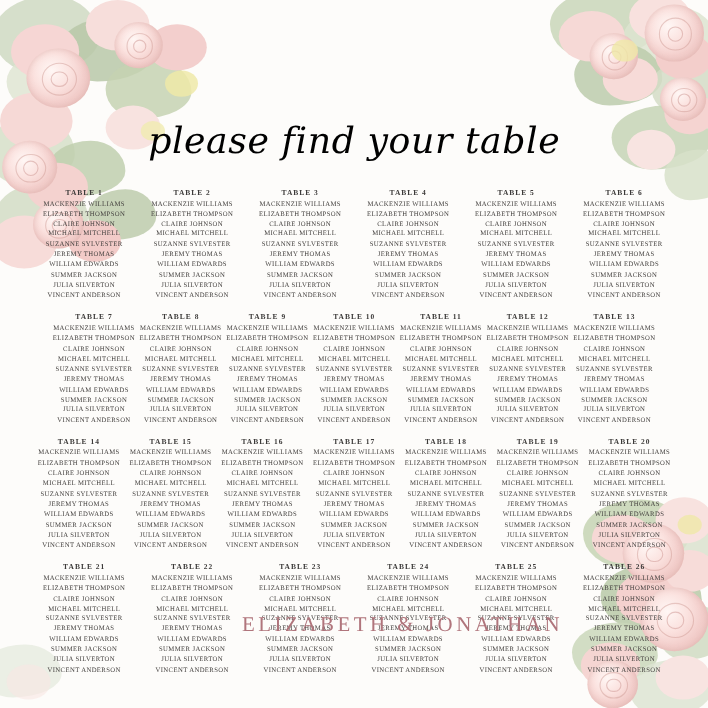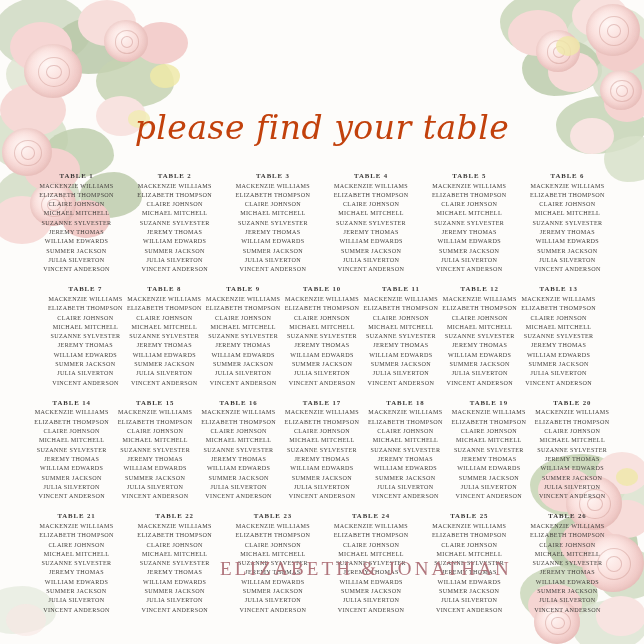--- a/index.html
+++ b/index.html
@@ -63,21 +63,21 @@
   .headline {
     position: absolute;
     left: 0;
     top: 108px;
     width: 644px;
     text-align: center;
     font-family: "DejaVu Serif", serif;
     font-style: italic;
     font-size: 33px;
     letter-spacing: .5px;
-    color: #c2410c;
+    color: #000000;
     z-index: 5;
   }
 
   
   .chart {
     position: absolute;
     left: 30px;
     top: 172px;
     width: 584px;
     z-index: 4;

